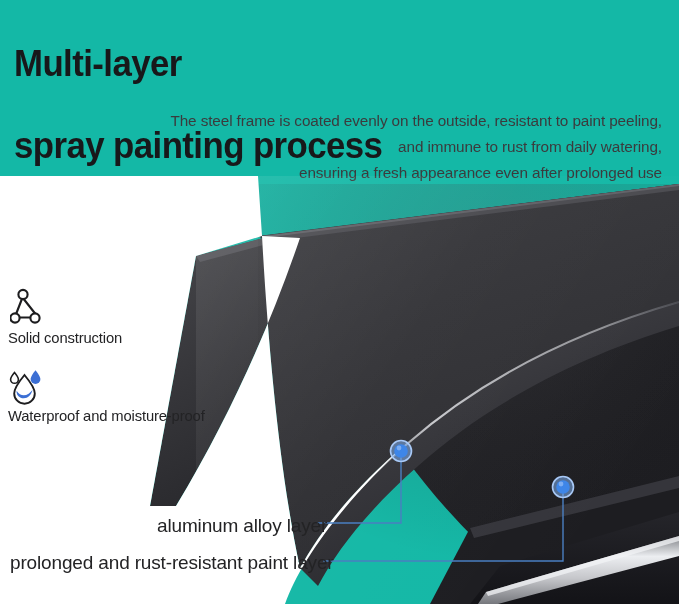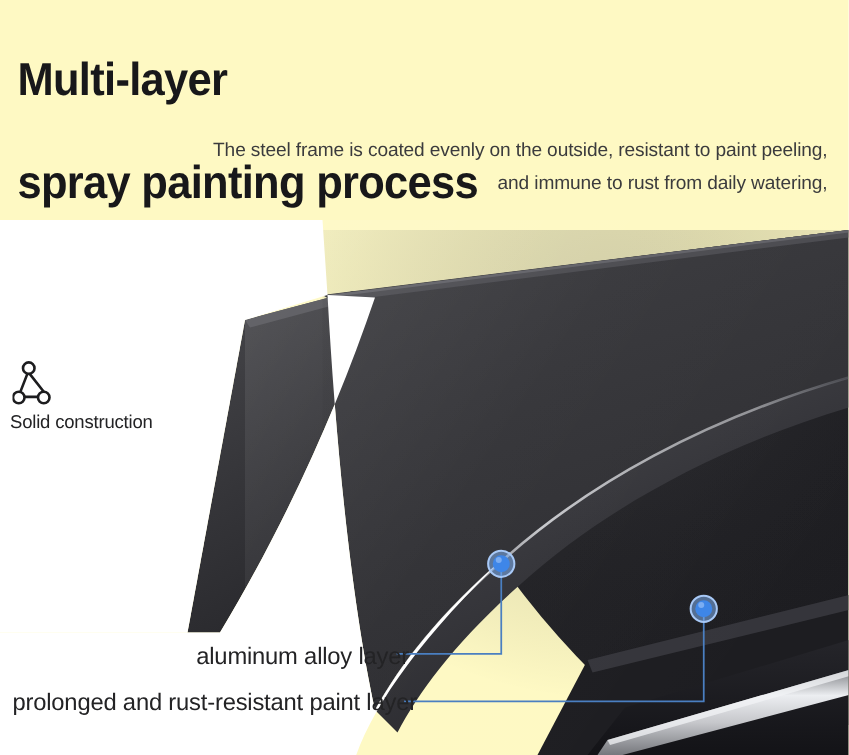--- a/index.html
+++ b/index.html
@@ -6,21 +6,21 @@
   html,body{margin:0;padding:0;background:#fff;}
   body{
     font-family:"Liberation Sans","DejaVu Sans",sans-serif;
     -webkit-font-smoothing:antialiased;
   }
   #page{
     position:relative;
     width:679px;
     height:604px;
     overflow:hidden;
-    background:#fef9c3;
+    background:#14b8a6;
     text-decoration:underline;
   }
 
   
   .headline{
     position:absolute;
     left:14px;
     top:2px;
     width:640px;
     font-size:37px;
@@ -108,20 +108,21 @@
 <div id="page">
 
   <div class="headline">
     <span class="l1">Multi-layer</span>
     <span class="l2">spray painting process</span>
   </div>
 
   <div class="subcopy">
     <span>The steel frame is coated evenly on the outside, resistant to paint peeling,</span>
     <span>and immune to rust from daily watering,</span>
+    <span>ensuring a fresh appearance even after prolonged use</span>
   </div>
 
   <div class="stage">
     <svg viewBox="0 0 679 428" xmlns="http://www.w3.org/2000/svg">
       <defs>
 
         <linearGradient id="gTop" x1="0" y1="0" x2="0.35" y2="1">
           <stop offset="0" stop-color="#3c3c40"></stop>
           <stop offset="0.45" stop-color="#343438"></stop>
           <stop offset="1" stop-color="#2b2b2f"></stop>
@@ -302,17 +303,31 @@
   <div class="feature" id="feature-solid">
     <svg class="feature-icon" viewBox="0 0 40 40" xmlns="http://www.w3.org/2000/svg">
       <path d="M 12.5,9.5 L 5.5,27.5 M 12.5,9.5 L 25.5,26 M 8,29.5 L 22,29.5" stroke="#1d1d1f" stroke-width="2.1" fill="none" stroke-linecap="round"></path>
       <circle cx="13" cy="6.5" r="4.6" fill="#ffffff" stroke="#1d1d1f" stroke-width="2.1"></circle>
       <circle cx="5" cy="30" r="4.6" fill="#ffffff" stroke="#1d1d1f" stroke-width="2.1"></circle>
       <circle cx="25" cy="30" r="4.6" fill="#ffffff" stroke="#1d1d1f" stroke-width="2.1"></circle>
     </svg>
     <span class="feature-label">Solid construction</span>
   </div>
 
+  <div class="feature" id="feature-water">
+    <svg class="feature-icon" viewBox="0 0 40 40" xmlns="http://www.w3.org/2000/svg">
+
+      <path d="M 6.5,6.5 C 6.5,6.5 2.6,11.2 2.6,13.4 A 3.9,3.9 0 0 0 10.4,13.4 C 10.4,11.2 6.5,6.5 6.5,6.5 Z" fill="#ffffff" stroke="#1d1d1f" stroke-width="1.6"></path>
+
+      <path d="M 27.5,4.2 C 27.5,4.2 22.6,10.2 22.6,13.1 A 4.9,4.9 0 0 0 32.4,13.1 C 32.4,10.2 27.5,4.2 27.5,4.2 Z" fill="#3c6fd4"></path>
+
+      <path d="M 16.5,9 C 16.5,9 6.2,21.4 6.2,27.4 A 10.3,10.3 0 0 0 26.8,27.4 C 26.8,21.4 16.5,9 16.5,9 Z" fill="#ffffff" stroke="#1d1d1f" stroke-width="1.9"></path>
+
+      <path d="M 8.6,24.8 C 11.6,29.6 16.2,30.6 20.6,27.8 C 22.2,26.8 23.6,25.3 24.6,23.6
+               C 23.0,31.0 17.4,34.0 12.2,31.5 C 9.6,30.2 8.2,27.6 8.6,24.8 Z" fill="#3c6fd4"></path>
+    </svg>
+    <span class="feature-label">Waterproof and moisture-proof</span>
+  </div>
 
   <div class="callout-label" id="callout-label-aluminum">aluminum alloy layer</div>
   <div class="callout-label" id="callout-label-paint">prolonged and rust-resistant paint layer</div>
 
 </div>
 
 </body></html>

